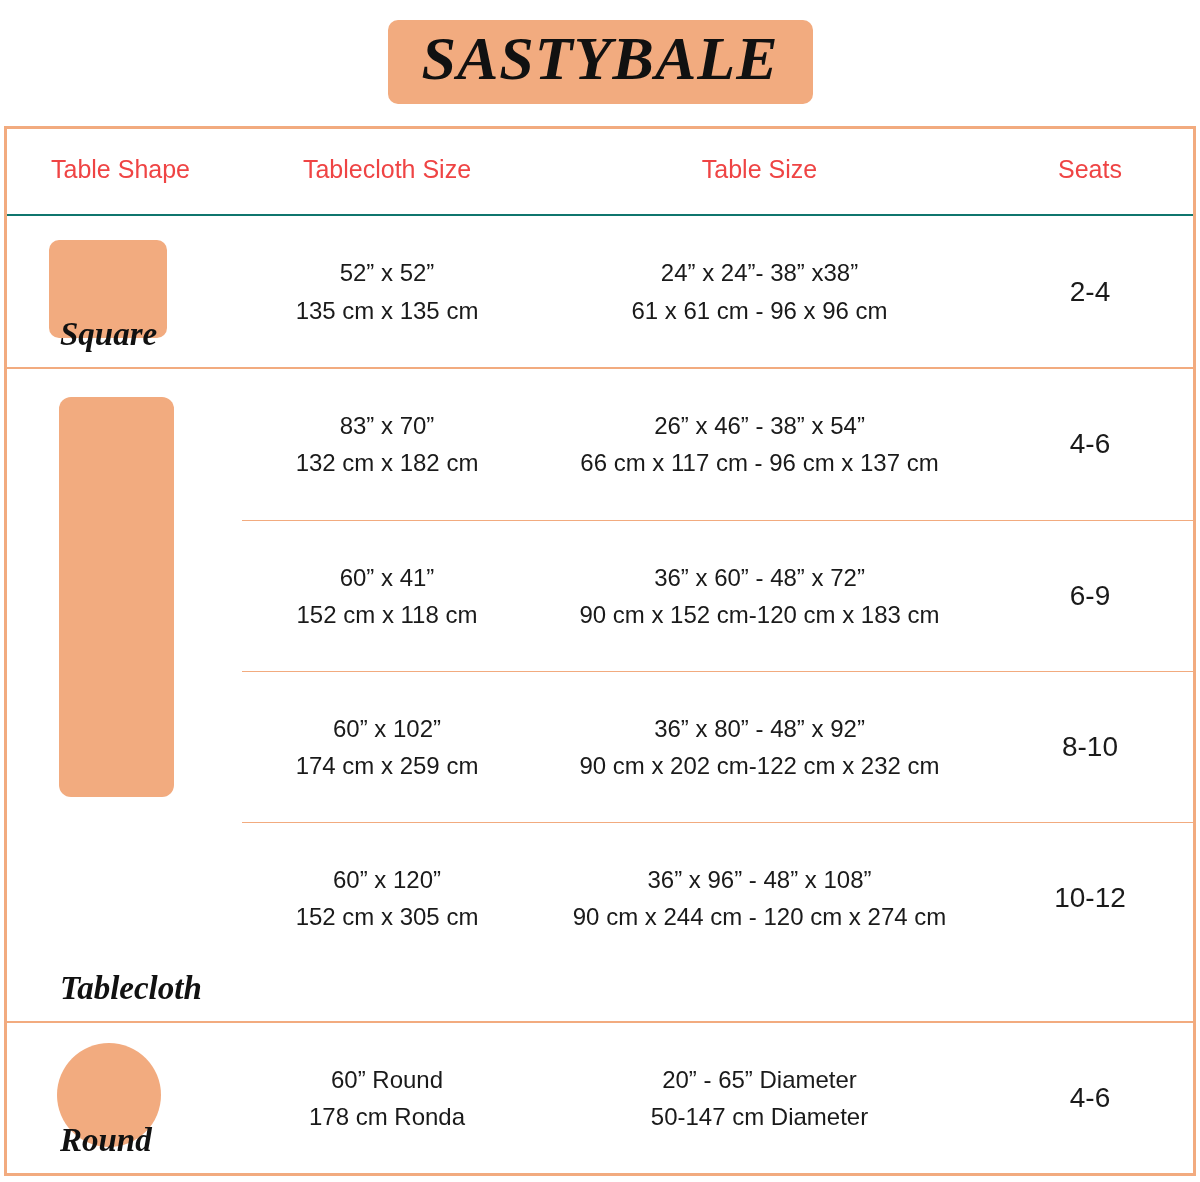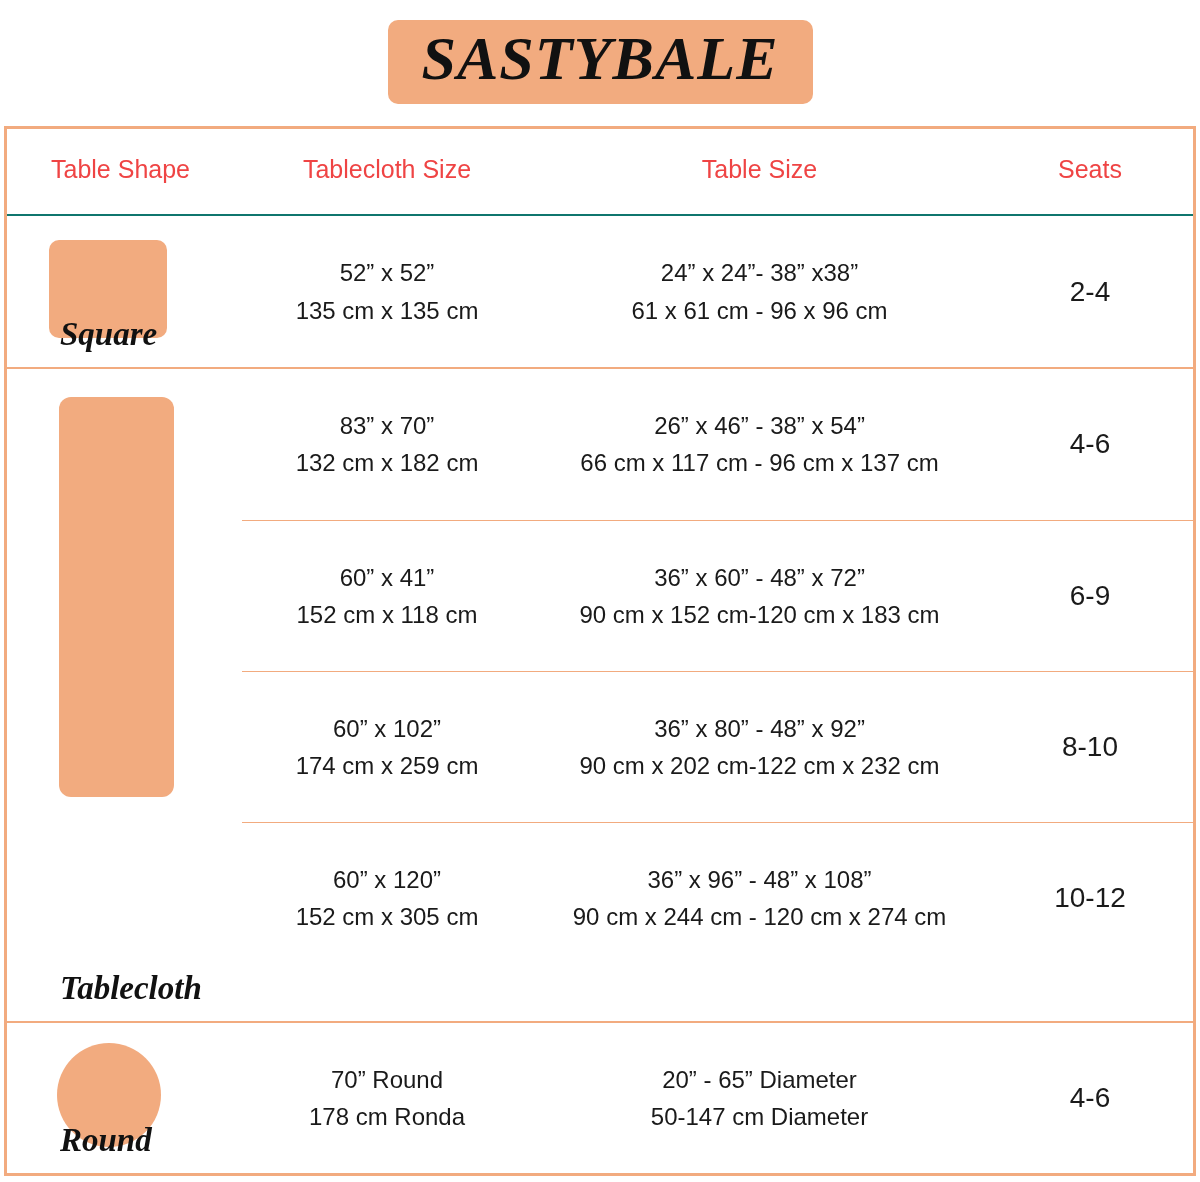--- a/index.html
+++ b/index.html
@@ -246,21 +246,21 @@
       </tr>
 
       <tr class="group-sep">
         <td class="shape-cell">
           <div class="shape-inner">
             <div class="swatch-round"></div>
             <div class="shape-label">Round</div>
           </div>
         </td>
         <td class="cell-lines">
-          <div>70” Round</div>
+          <div>60” Round</div>
           <div>178 cm Ronda</div>
         </td>
         <td class="cell-lines">
           <div>20” - 65” Diameter</div>
           <div>50-147 cm Diameter</div>
         </td>
         <td class="seats">4-6</td>
       </tr>
     </tbody>
   </table>

